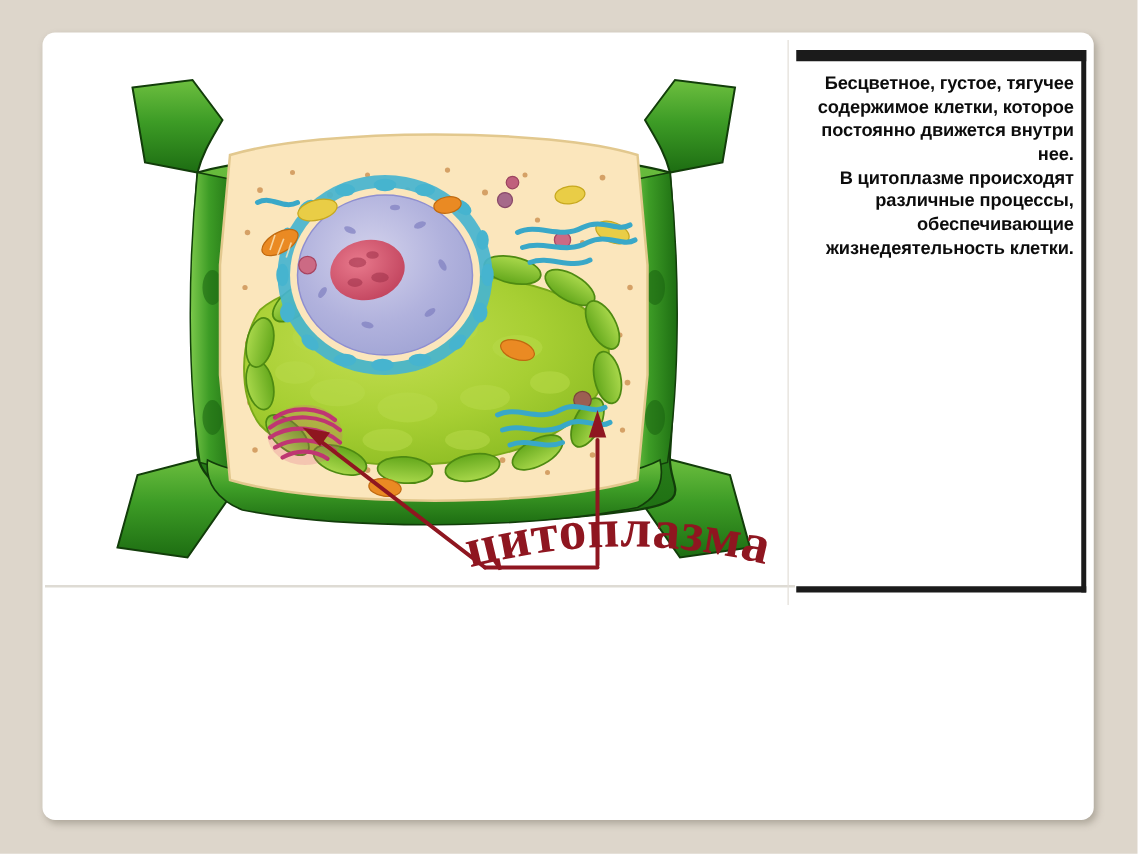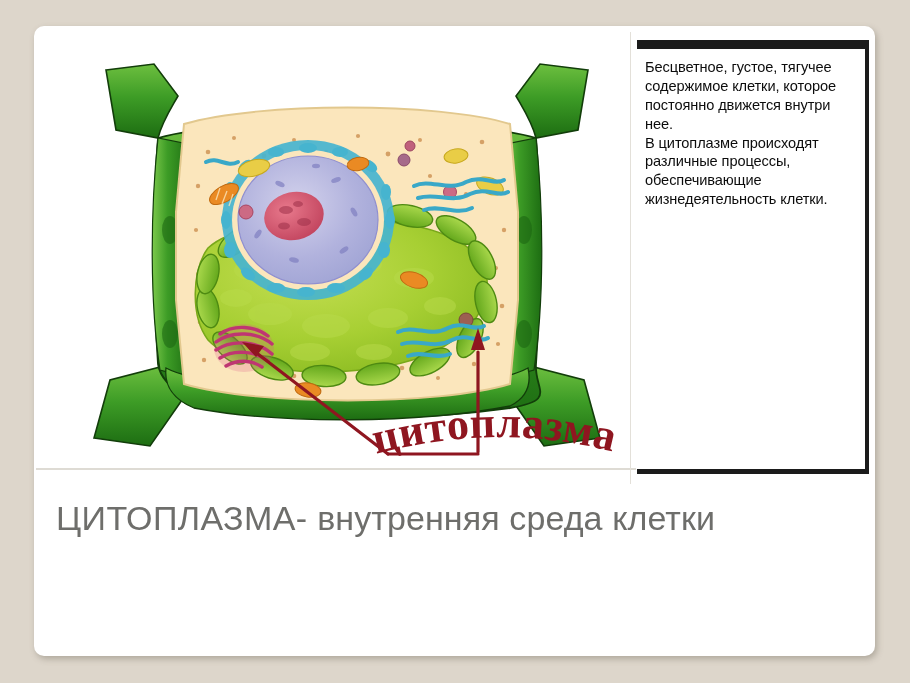--- a/index.html
+++ b/index.html
@@ -38,23 +38,24 @@
     border-left:0;
     box-sizing:border-box;
     background:#fff;
   }
   #textbox p{
     margin:0;
     padding:9px 6px 0 8px;
     font-size:14.6px;
     line-height:1.295;
     color:#0c0c0c;
-    font-weight:400;
+    font-weight:700;
     letter-spacing:-.1px;
     white-space:pre-line;
+    text-align:right;
   }
   
   #caption{
     position:absolute;left:22px;top:470px;width:760px;
     font-size:34px;
     line-height:1.30;
     color:#6e6e6b;
     letter-spacing:.1px;
   }
   #caption .strong{letter-spacing:.4px;}
@@ -343,17 +344,14 @@
   </div>
 
   <div id="divider"></div>
   <div id="vsep"></div>
 
   <div id="textbox">
     <p>Бесцветное, густое, тягучее содержимое клетки, которое постоянно движется внутри нее.
 В цитоплазме происходят различные процессы, обеспечивающие жизнедеятельность клетки.</p>
   </div>
 
-  <div id="caption">
-    <span class="strong">ЦИТОПЛАЗМА-</span><span> внутренняя среда клетки</span>
-  </div>
 
 </div>
 
 </body></html>

